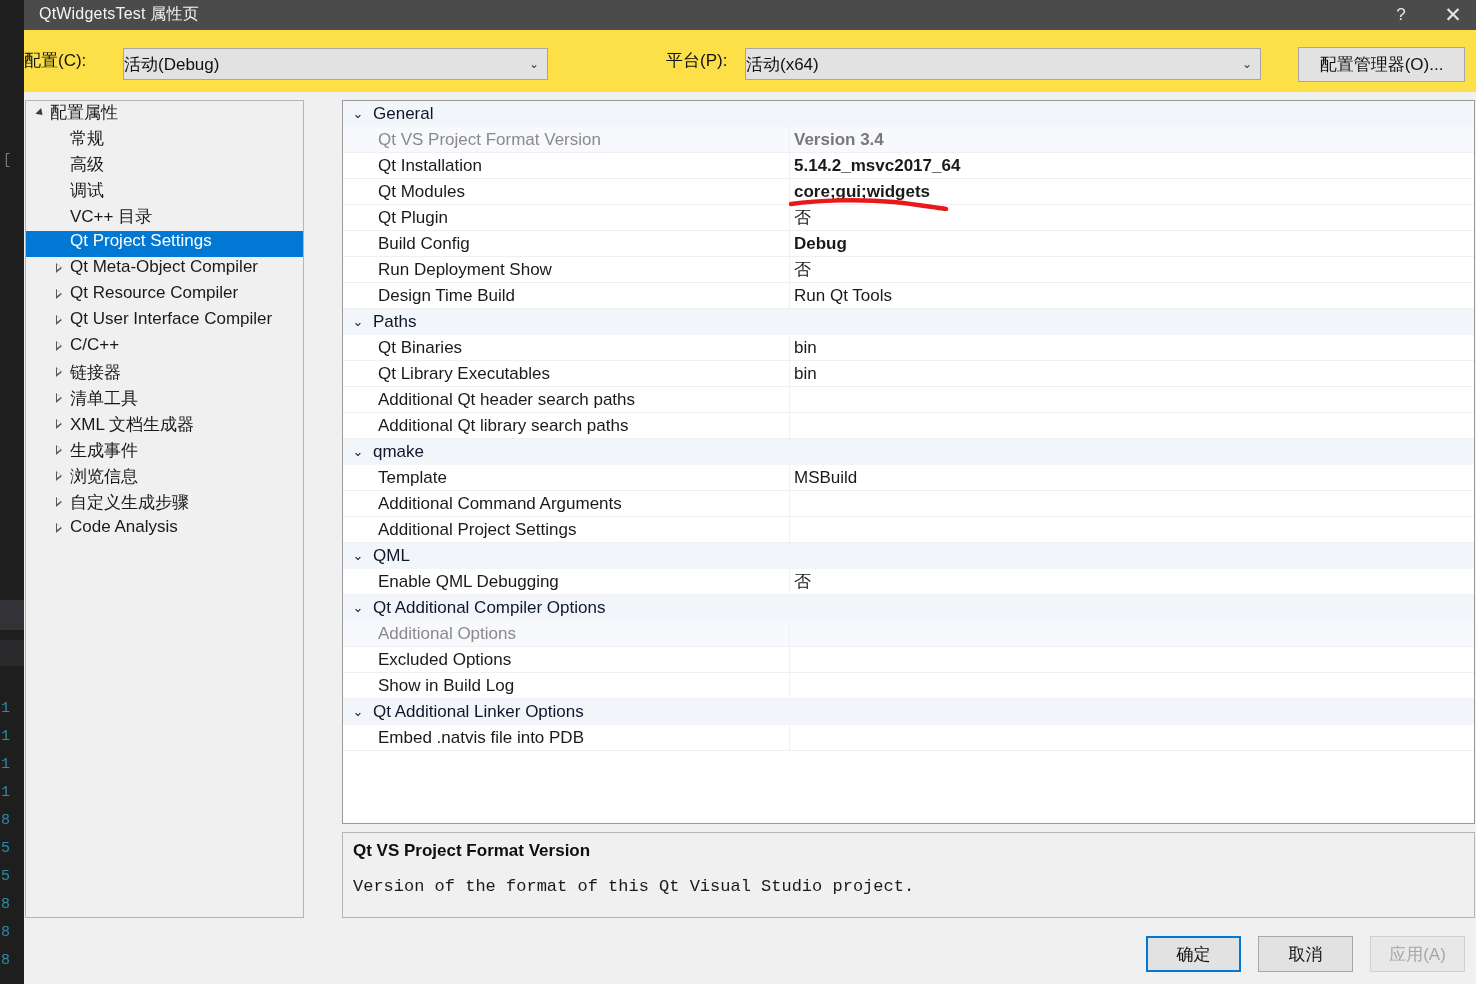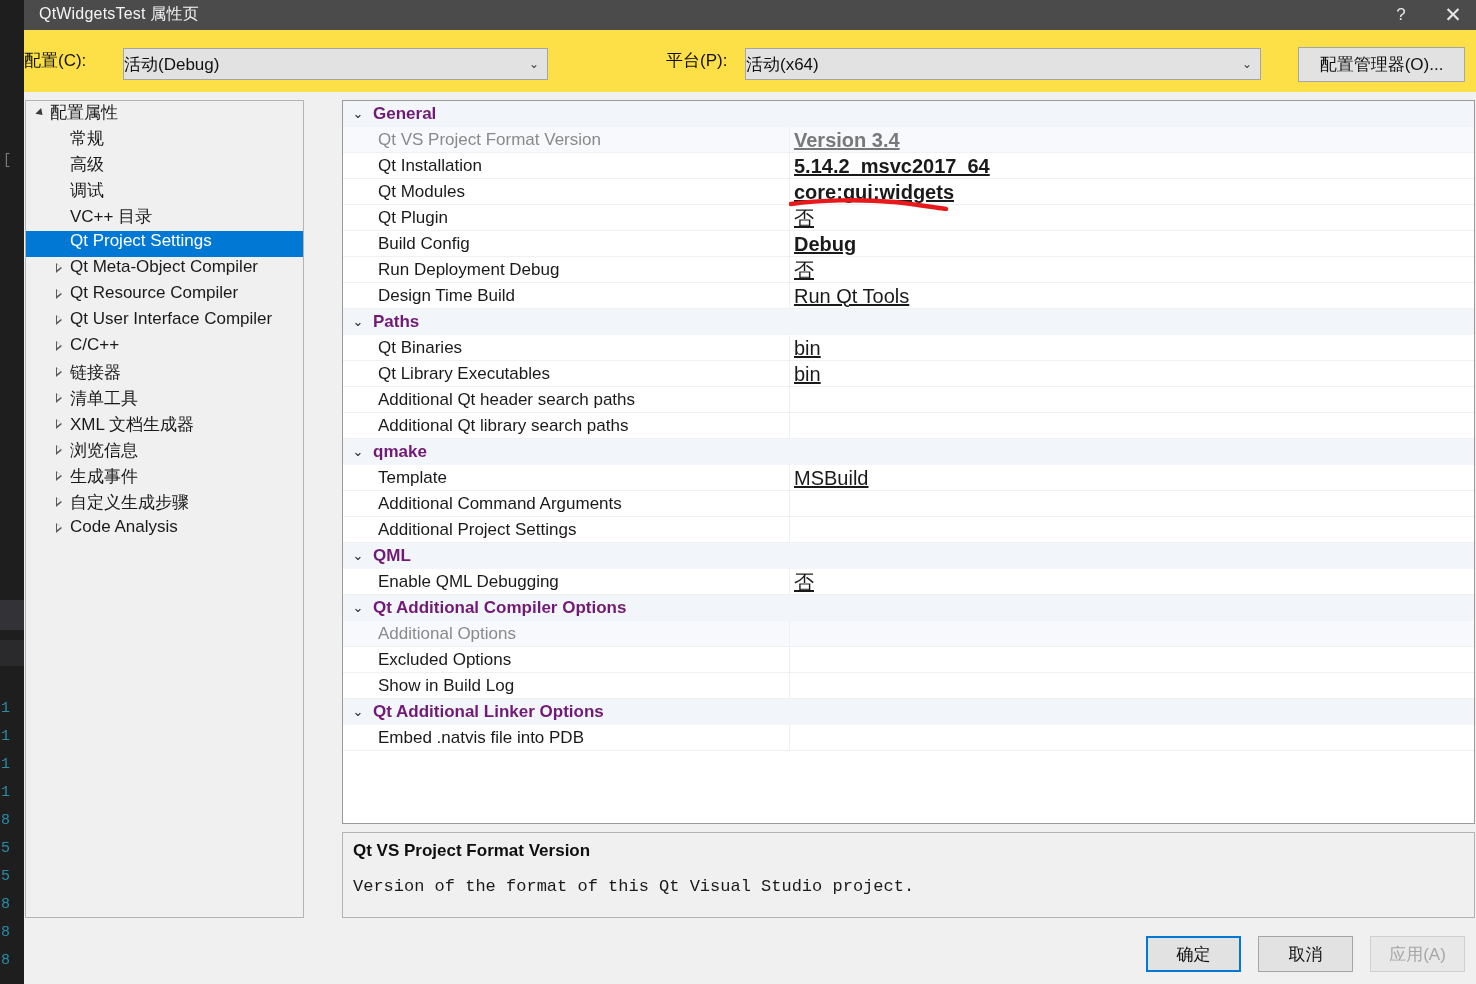--- a/index.html
+++ b/index.html
@@ -140,38 +140,38 @@
   .grow { position: relative; height: 26px; width: 100%; }
   .grow.section {
     background: #f2f6fb;
     display: flex; align-items: center;
   }
   .grow.section .chev {
     width: 30px; flex: 0 0 30px; text-align: center;
     font-size: 13px; color: #1a1a1a; line-height: 26px;
   }
   .grow.section .stitle {
-    font-size: 17px; font-weight: bold; color: #701a75;
+    font-size: 17px; font-weight: normal; color: #0f172a;
   }
   .grow.prop {
     border-bottom: 1px solid #eef0f2;
     display: flex; align-items: center;
   }
   .grow.prop.readonly { background: #f7f9fc; }
   .grow.prop .pname {
     width: 446px; flex: 0 0 446px;
     padding-left: 35px; font-size: 17px; color: #1a1a1a;
     white-space: nowrap; overflow: hidden;
   }
   .grow.prop.readonly .pname { color: #8a8a8a; }
   .grow.prop .pval {
-    flex: 1; padding-left: 4px; font-size: 20px; color: #1a1a1a;
+    flex: 1; padding-left: 4px; font-size: 17px; color: #1a1a1a;
     border-left: 1px solid #eef0f2;
     height: 26px; line-height: 26px;
-    white-space: nowrap; overflow: hidden; text-decoration: underline;
+    white-space: nowrap; overflow: hidden;
   }
   .grow.prop .pval.bold { font-weight: bold; }
   .grow.prop.readonly .pval { color: #787878; font-weight: bold; }
 
   
   #annot-underline {
     position: absolute; left: 446px; top: 103px;
     width: 160px; height: 14px; pointer-events: none;
   }
 
@@ -295,25 +295,25 @@
         <div class="tree-item lvl1">
           <span class="tw"><i class="tri-hollow"></i></span>
           <span>清单工具</span>
         </div>
         <div class="tree-item lvl1">
           <span class="tw"><i class="tri-hollow"></i></span>
           <span>XML 文档生成器</span>
         </div>
         <div class="tree-item lvl1">
           <span class="tw"><i class="tri-hollow"></i></span>
+          <span>生成事件</span>
+        </div>
+        <div class="tree-item lvl1">
+          <span class="tw"><i class="tri-hollow"></i></span>
           <span>浏览信息</span>
-        </div>
-        <div class="tree-item lvl1">
-          <span class="tw"><i class="tri-hollow"></i></span>
-          <span>生成事件</span>
         </div>
         <div class="tree-item lvl1">
           <span class="tw"><i class="tri-hollow"></i></span>
           <span>自定义生成步骤</span>
         </div>
         <div class="tree-item lvl1">
           <span class="tw"><i class="tri-hollow"></i></span>
           <span>Code Analysis</span>
         </div>
       </div>
@@ -337,21 +337,21 @@
         </div>
         <div class="grow prop">
           <span class="pname">Qt Plugin</span>
           <span class="pval">否</span>
         </div>
         <div class="grow prop">
           <span class="pname">Build Config</span>
           <span class="pval bold">Debug</span>
         </div>
         <div class="grow prop">
-          <span class="pname">Run Deployment Debug</span>
+          <span class="pname">Run Deployment Show</span>
           <span class="pval">否</span>
         </div>
         <div class="grow prop">
           <span class="pname">Design Time Build</span>
           <span class="pval">Run Qt Tools</span>
         </div>
         <div class="grow section">
           <span class="chev">⌄</span>
           <span class="stitle">Paths</span>
         </div>

